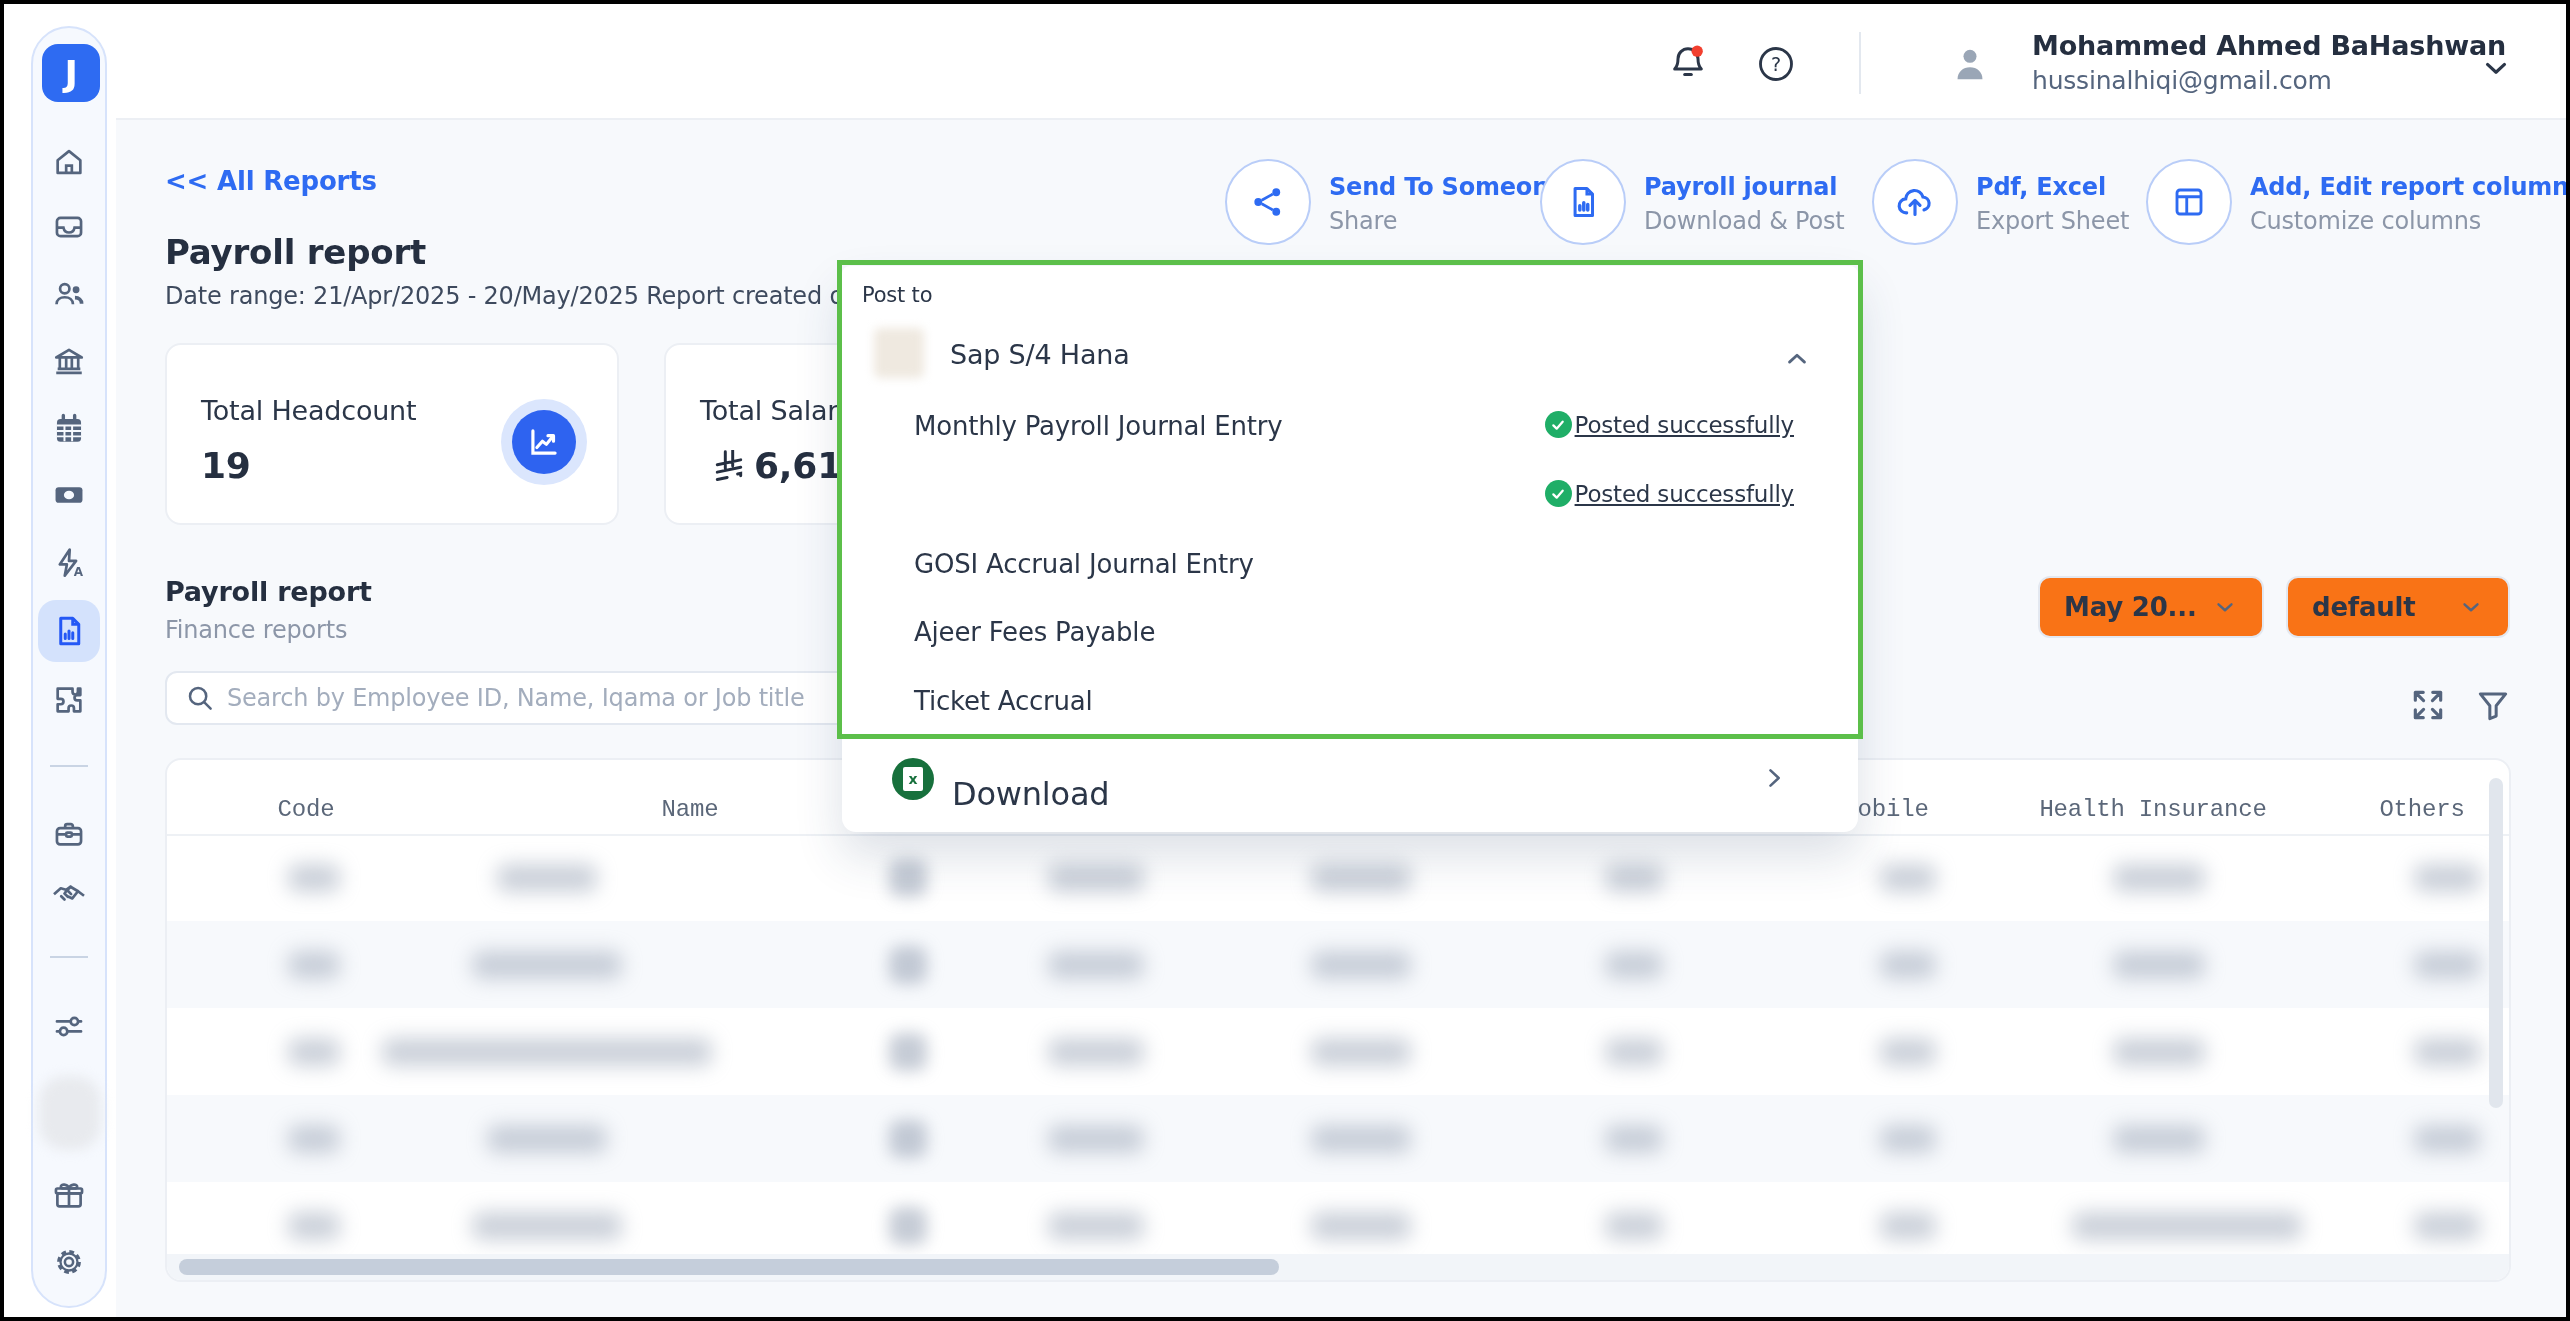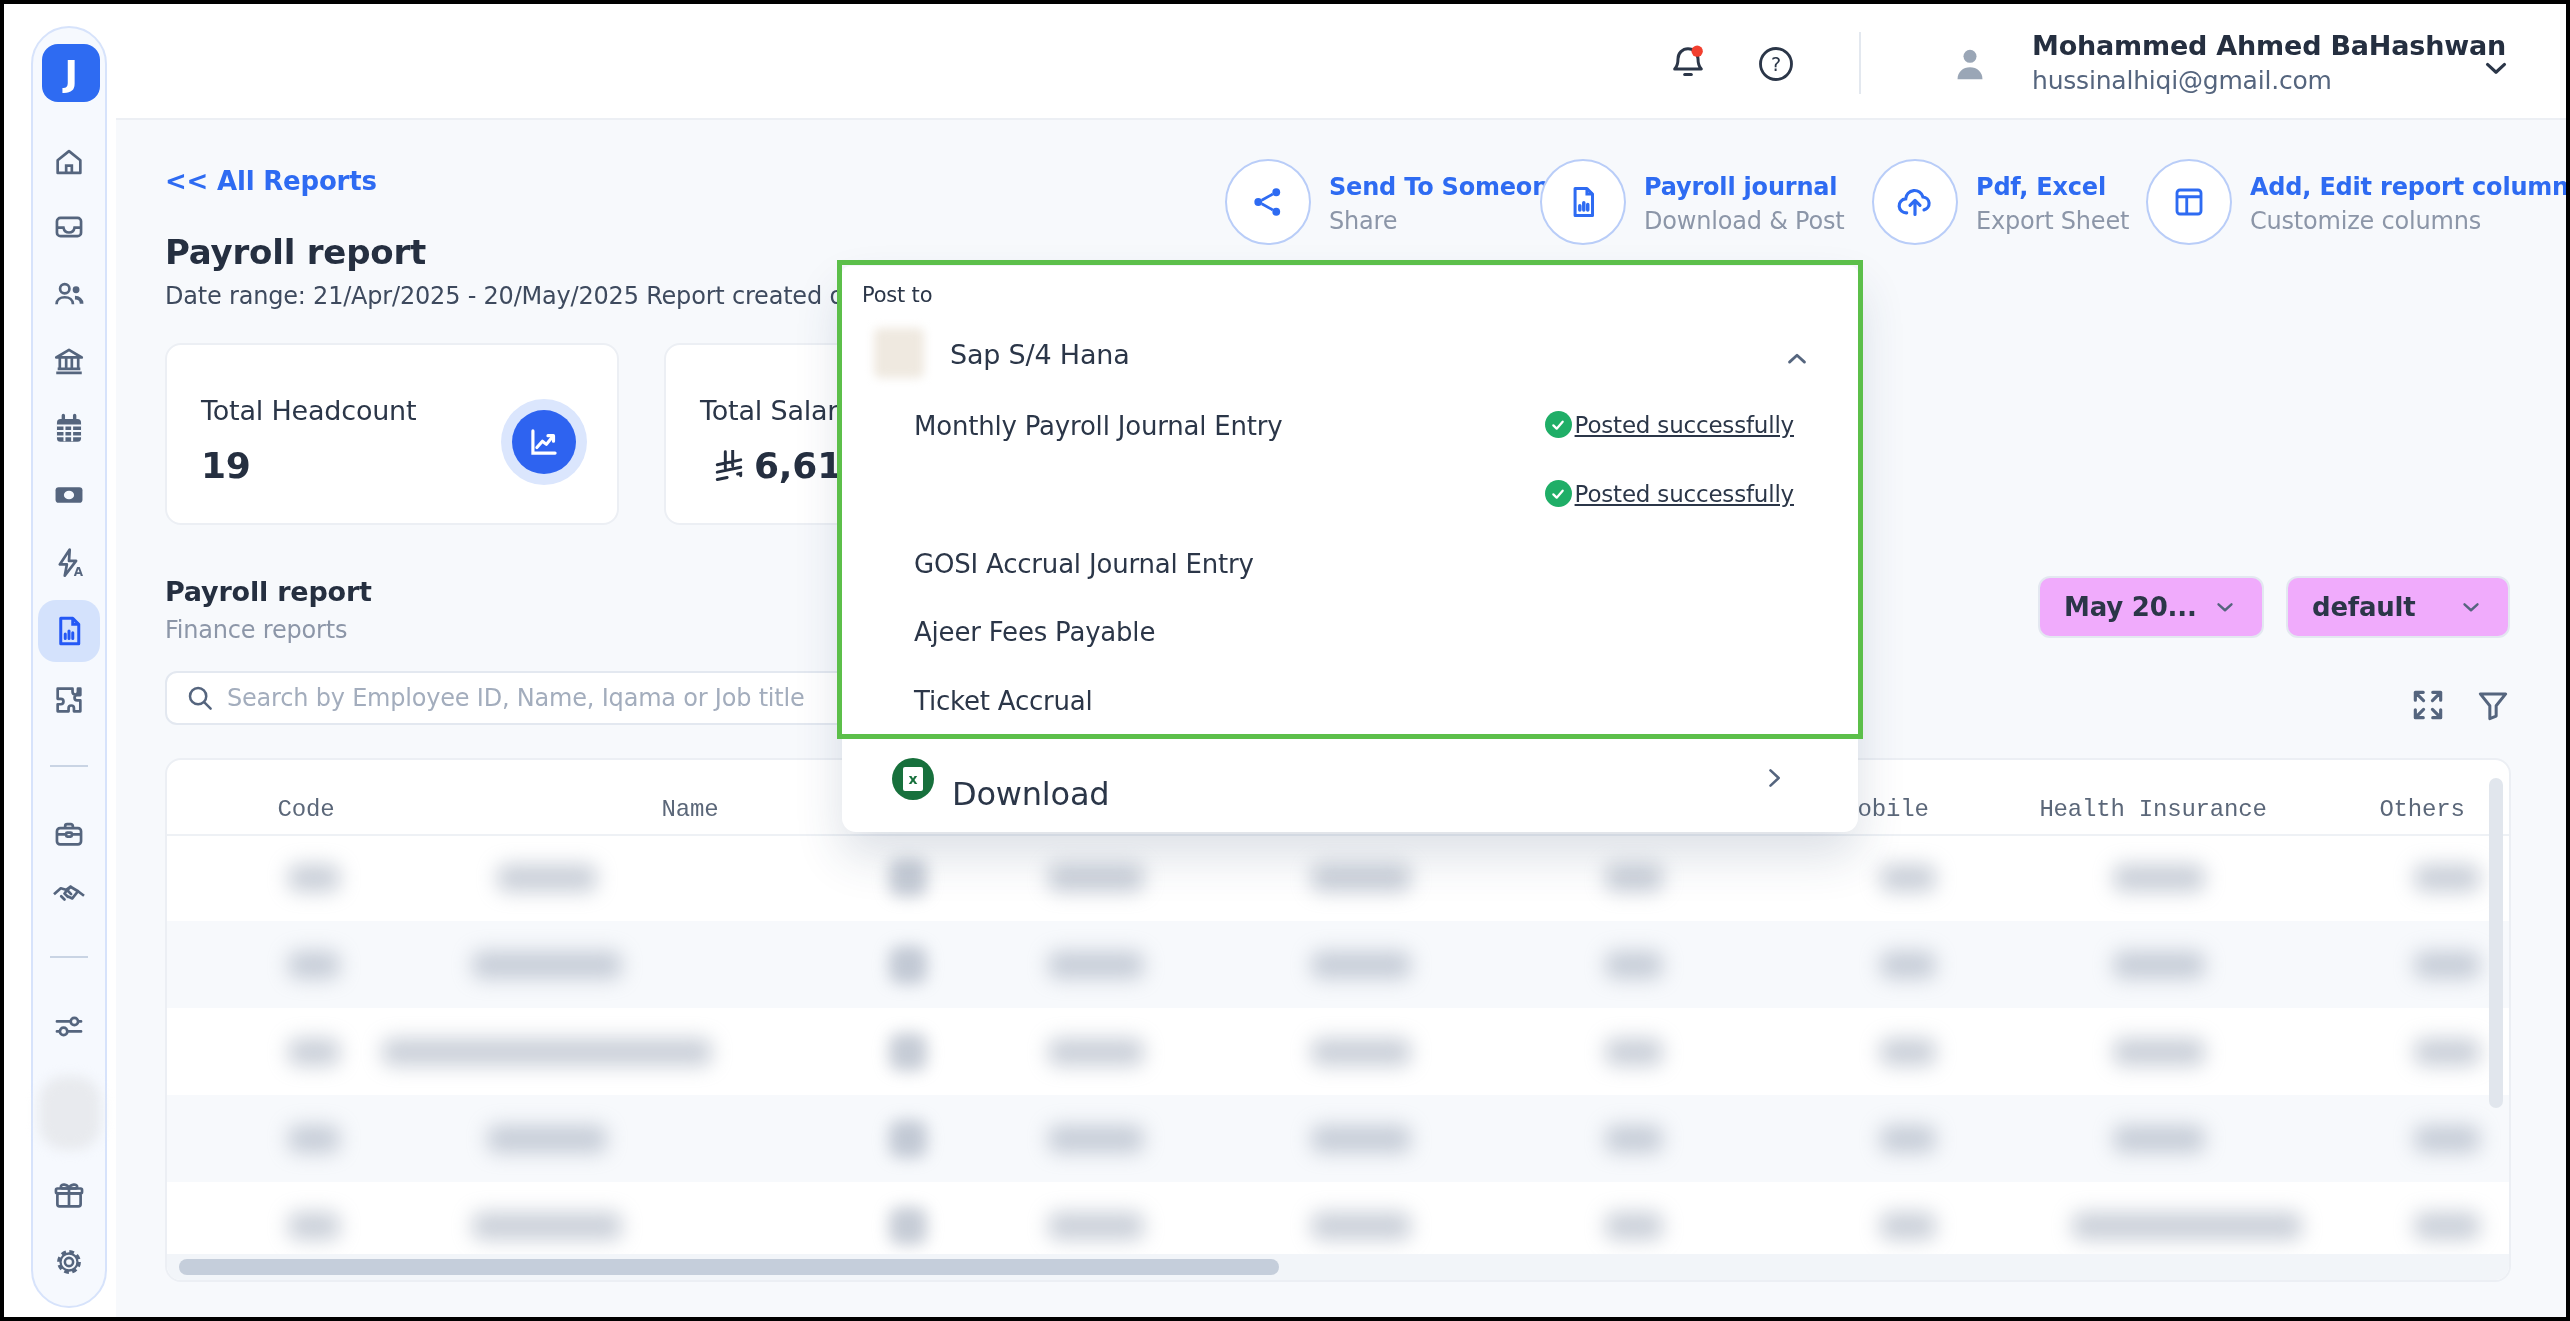--- a/index.html
+++ b/index.html
@@ -44,21 +44,21 @@
   .card-value { position:absolute; left:34px; top:100px; font-size:36px; font-weight:bold; color:#252f40;
                 display:flex; align-items:center; gap:10px; }
   .stat-icon-outer { position:absolute; right:30px; top:54px; width:86px; height:86px; border-radius:50%;
                      background:#dbe6fd; display:flex; align-items:center; justify-content:center; }
   .stat-icon-inner { width:64px; height:64px; border-radius:50%; background:#2e63f0; color:#fff;
                      display:flex; align-items:center; justify-content:center; }
 
   .section-title { position:absolute; left:161px; top:572px; font-size:27px; font-weight:600; color:#252f40; }
   .section-sub { position:absolute; left:161px; top:612px; font-size:24px; color:#8c96a8; }
 
-  .select { position:absolute; top:572px; height:62px; background:#f0abfc; border:2px solid #e3e8f0; border-radius:12px;
+  .select { position:absolute; top:572px; height:62px; background:#f97316; border:2px solid #e3e8f0; border-radius:12px;
             display:flex; align-items:center; justify-content:space-between; padding:0 24px; cursor:pointer; }
   .select span { font-size:26px; font-weight:600; color:#2b3648; }
 
   .search { position:absolute; left:161px; top:667px; width:1660px; height:54px; background:#fff;
             border:2px solid #e3e8f0; border-radius:12px; display:flex; align-items:center; padding:0 18px; }
   .search input { border:none; outline:none; flex:1; font-size:24px; color:#2b3648; background:transparent;
                   font-family:inherit; margin-left:12px; letter-spacing:-0.2px; }
   .search input::placeholder { color:#a3adbd; }
 
   .tool-icon { position:absolute; top:680px; width:42px; height:42px; color:#55657e;

